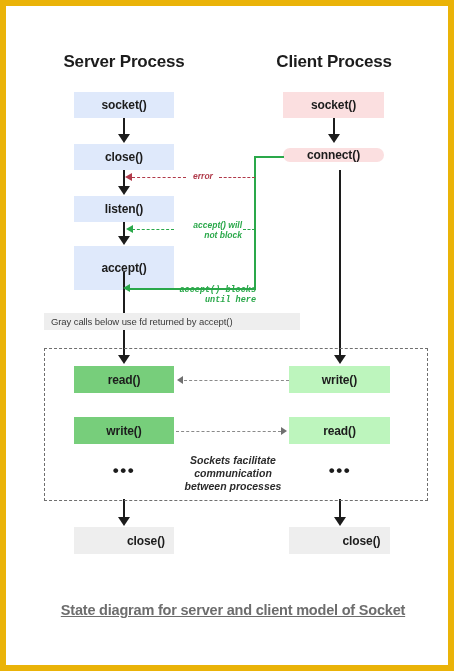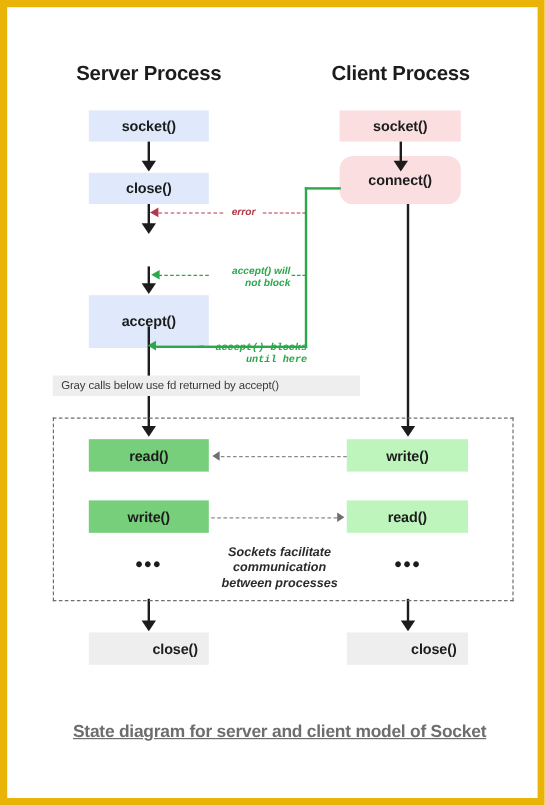--- a/index.html
+++ b/index.html
@@ -173,32 +173,33 @@
 <div id="page">
 
   <div class="abs col-title" style="left:48px; top:46px; width:140px;">Server Process</div>
 
   <div class="abs col-title" style="left:258px; top:46px; width:140px;">Client Process</div>
 
   <div class="abs box box-blue" style="left:68px; top:86px; width:100px; height:26px;">socket()</div>
 
   <div class="abs box box-blue" style="left:68px; top:138px; width:100px; height:26px;">close()</div>
 
+  <div class="abs box box-blue" style="left:68px; top:190px; width:100px; height:26px;">listen()</div>
 
   <div class="abs box box-blue" style="left:68px; top:240px; width:100px; height:44px;">accept()</div>
 
   <div class="abs box box-green-dark" style="left:68px; top:360px; width:100px; height:27px;">read()</div>
 
   <div class="abs box box-green-dark" style="left:68px; top:411px; width:100px; height:27px;">write()</div>
 
   <div class="abs box box-gray" style="left:68px; top:521px; width:100px; height:27px;">close()</div>
 
   <div class="abs box box-pink" style="left:277px; top:86px; width:101px; height:26px;">socket()</div>
 
-  <div class="abs box box-pink" style="left:277px; top:124px; width:101px; height:40px;border-radius:11px;">connect()</div>
+  <div class="abs box box-pink" style="left:277px; top:142px; width:101px; height:14px;border-radius:11px;">connect()</div>
 
   <div class="abs box box-green-light" style="left:283px; top:360px; width:101px; height:27px;">write()</div>
 
   <div class="abs box box-green-light" style="left:283px; top:411px; width:101px; height:27px;">read()</div>
 
   <div class="abs box box-gray" style="left:283px; top:521px; width:101px; height:27px;">close()</div>
 
   <div class="abs vline" style="left:116.7px; top:112px; height:17px;"></div>
   <div class="abs arrowhead-down" style="left:112px; top:128px;"></div>
 

